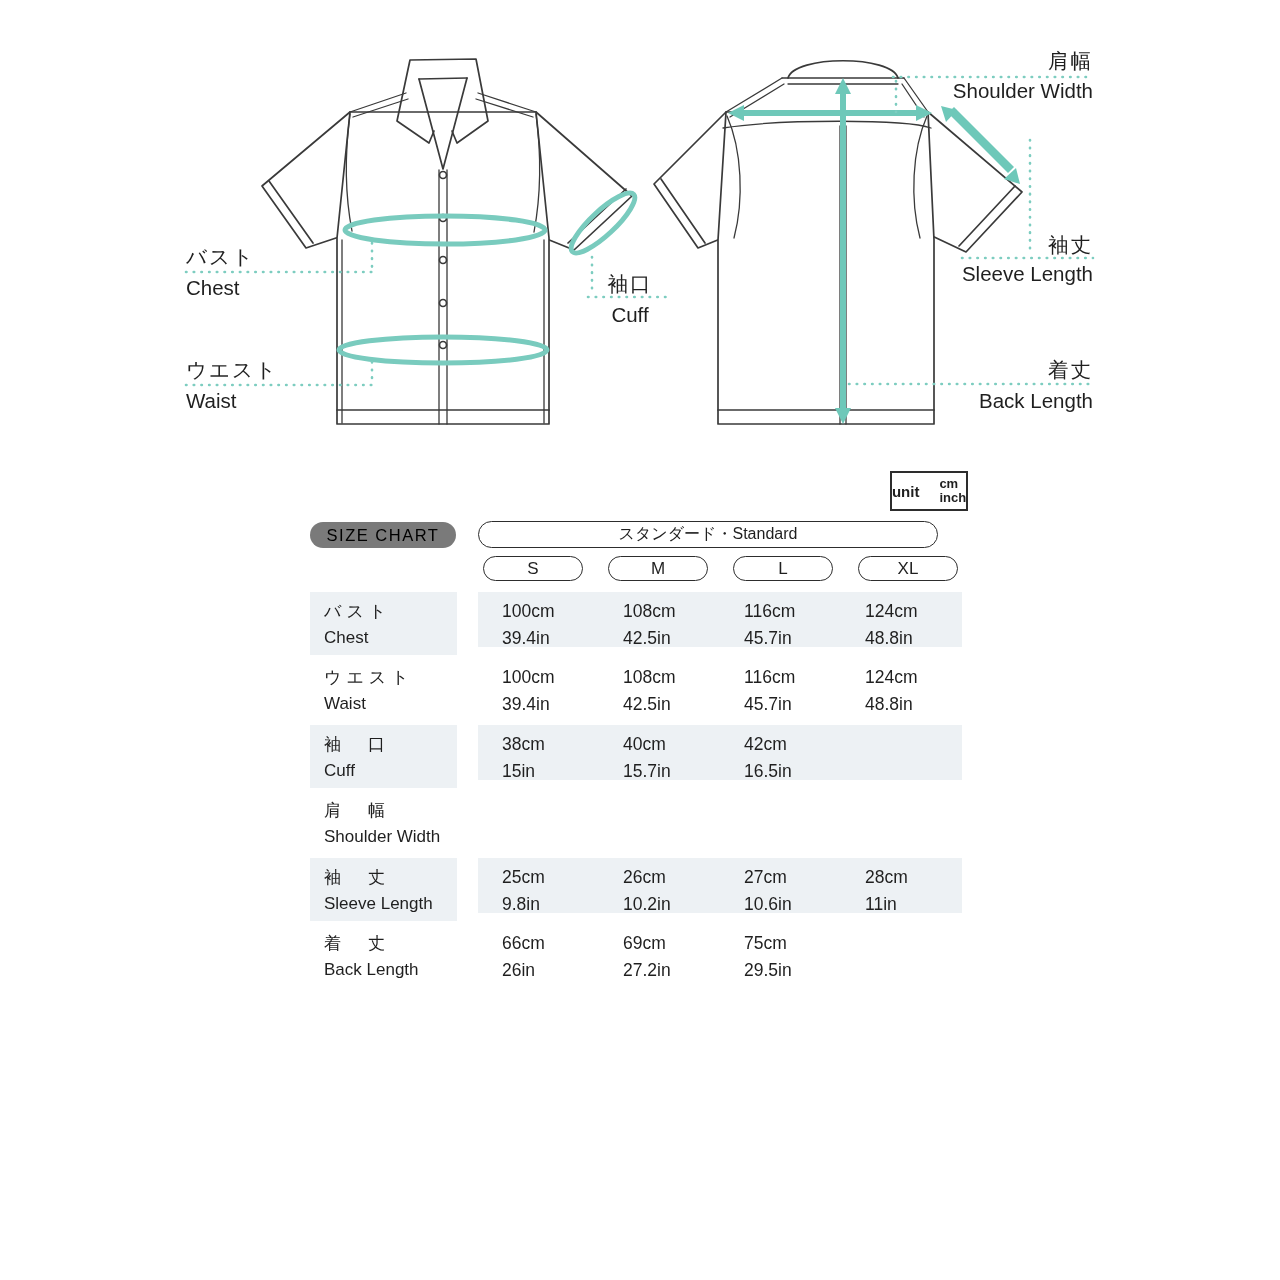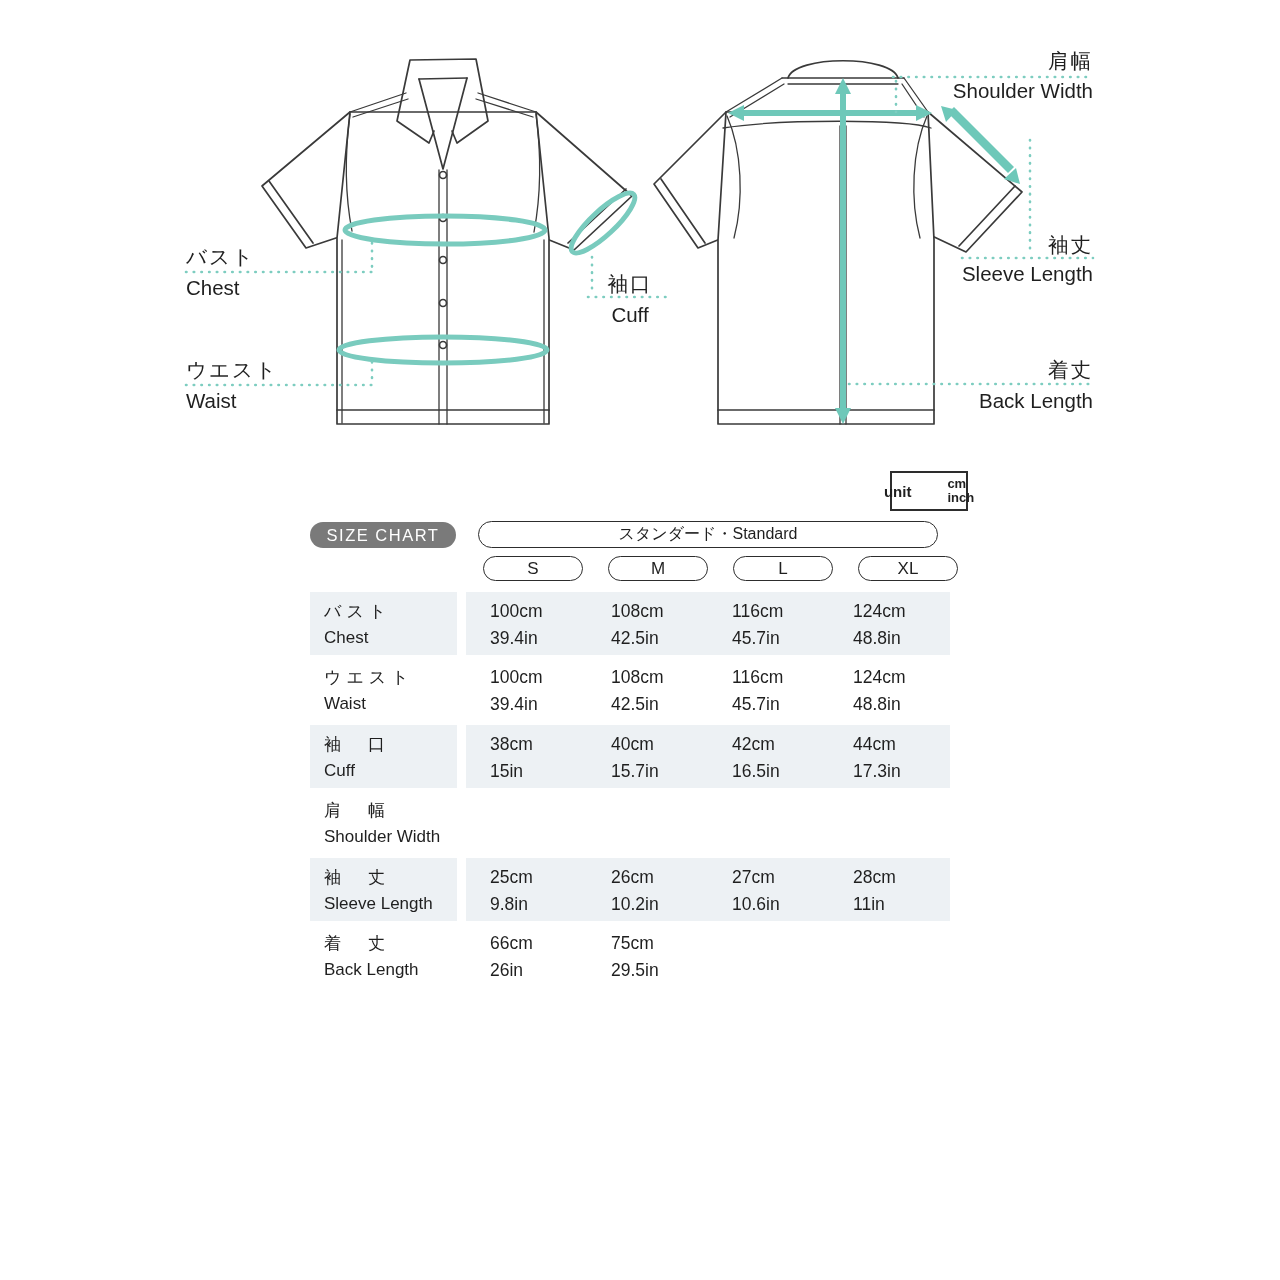--- a/index.html
+++ b/index.html
@@ -7,31 +7,31 @@
     position:relative;width:1280px;height:1280px;background:#ffffff;overflow:hidden;
     font-family:"Liberation Sans",sans-serif;color:#1f1f1f;
   }
   svg text{font-family:"Liberation Sans",sans-serif;}
   .diagram-svg{position:absolute;left:0;top:0;}
 
   
   .unit-box{
     position:absolute;left:890px;top:471px;width:78px;height:40px;
     border:2px solid #2d2d2d;box-sizing:border-box;background:#fff;
-    display:flex;align-items:center;justify-content:center;gap:18px;
+    display:flex;align-items:center;justify-content:center;gap:10px;
   }
   .unit-word{font-size:15px;font-weight:bold;}
   .unit-bracket{display:block;}
   .unit-col{display:flex;flex-direction:column;line-height:14px;justify-content:center;}
   .unit-col span{font-size:13px;font-weight:bold;}
 
   
   .size-chart-pill{
     position:absolute;left:310px;top:522px;width:146px;height:26px;
-    background:#7a7a7a;border-radius:13px;color:#ffffff;
+    background:#7a7a7a;border-radius:13px;color:#000000;
     display:flex;align-items:center;justify-content:center;
     font-size:16.5px;letter-spacing:1.5px;font-weight:500;
   }
   .standard-pill{
     position:absolute;left:478px;top:521px;width:460px;height:27px;box-sizing:border-box;
     border:1.6px solid #2d2d2d;border-radius:14px;background:#fff;
     display:flex;align-items:center;justify-content:center;font-size:16px;
   }
   .size-pill{
     position:absolute;top:556px;width:100px;height:25px;box-sizing:border-box;
@@ -40,21 +40,21 @@
   }
 
   
   .table{position:absolute;left:310px;top:592px;width:652px;height:395px;}
   .row{position:absolute;left:0;width:652px;height:63px;}
   .label-cell{
     position:absolute;left:0;top:0;width:147px;height:63px;box-sizing:border-box;
     padding:6px 0 0 14px;
   }
   .values-strip{
-    position:absolute;left:156px;top:0;width:484px;height:63px;
+    position:absolute;left:168px;top:0;width:484px;height:55px;
     display:flex;
   }
   .row.light .label-cell,.row.light .values-strip{background:#edf1f4;}
   .vcell{width:121px;box-sizing:border-box;padding:6px 0 0 24px;}
   .line-ja{font-size:17px;line-height:27px;letter-spacing:5px;white-space:pre;}
   .line-en{font-size:17px;line-height:26px;}
   .line-cm,.line-in{font-size:17.5px;line-height:27px;font-weight:500;}
   .line-in{line-height:26px;}
 </style>
 </head>
@@ -245,24 +245,20 @@
             <div class="line-in">15in</div>
           </div>
         <div class="vcell">
             <div class="line-cm">40cm</div>
             <div class="line-in">15.7in</div>
           </div>
         <div class="vcell">
             <div class="line-cm">42cm</div>
             <div class="line-in">16.5in</div>
           </div>
-        <div class="vcell">
-            <div class="line-cm">44cm</div>
-            <div class="line-in">17.3in</div>
-          </div>
       </div>
     </div>
 
     <div class="row" style="top:199px;">
       <div class="label-cell">
         <div class="line-ja">肩　幅</div>
         <div class="line-en">Shoulder Width</div>
       </div>
     </div>
 
@@ -295,20 +291,24 @@
       <div class="label-cell">
         <div class="line-ja">着　丈</div>
         <div class="line-en">Back Length</div>
       </div>
       <div class="values-strip">
         <div class="vcell">
             <div class="line-cm">66cm</div>
             <div class="line-in">26in</div>
           </div>
         <div class="vcell">
+            <div class="line-cm">69cm</div>
+            <div class="line-in">27.2in</div>
+          </div>
+        <div class="vcell">
             <div class="line-cm">75cm</div>
             <div class="line-in">29.5in</div>
           </div>
       </div>
     </div>
 
   </div>
 </div>
 
 </body></html>

